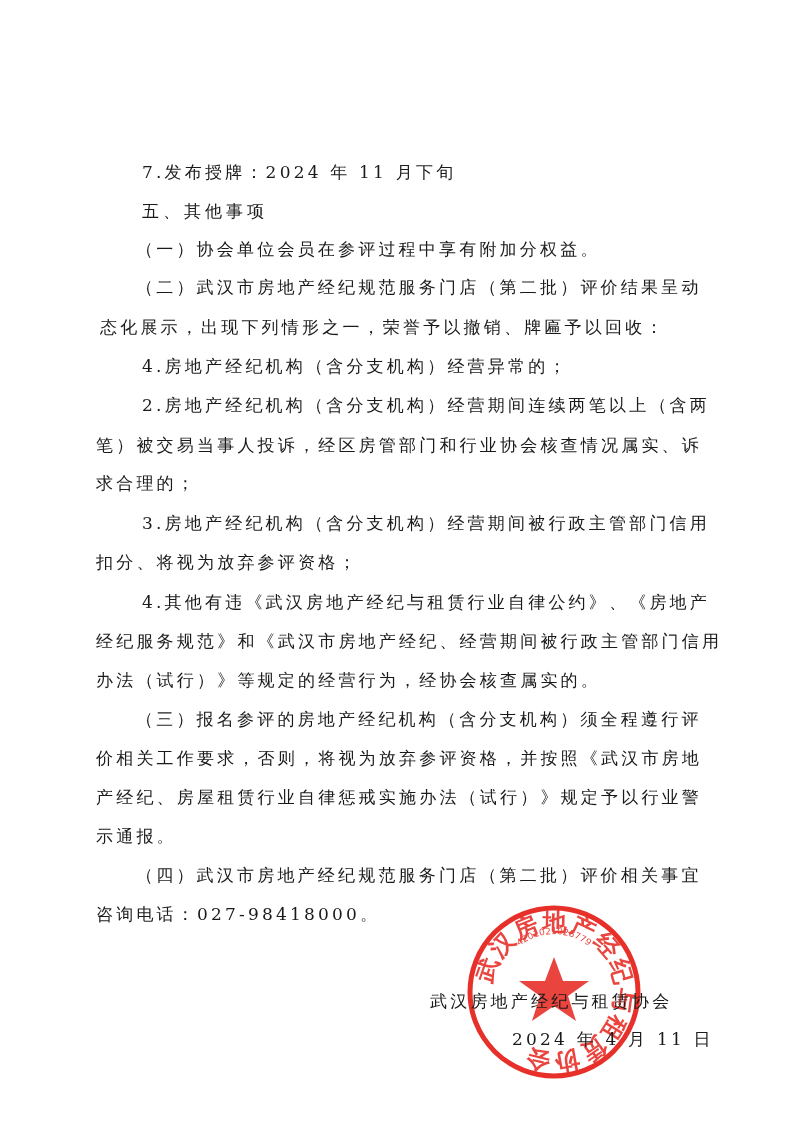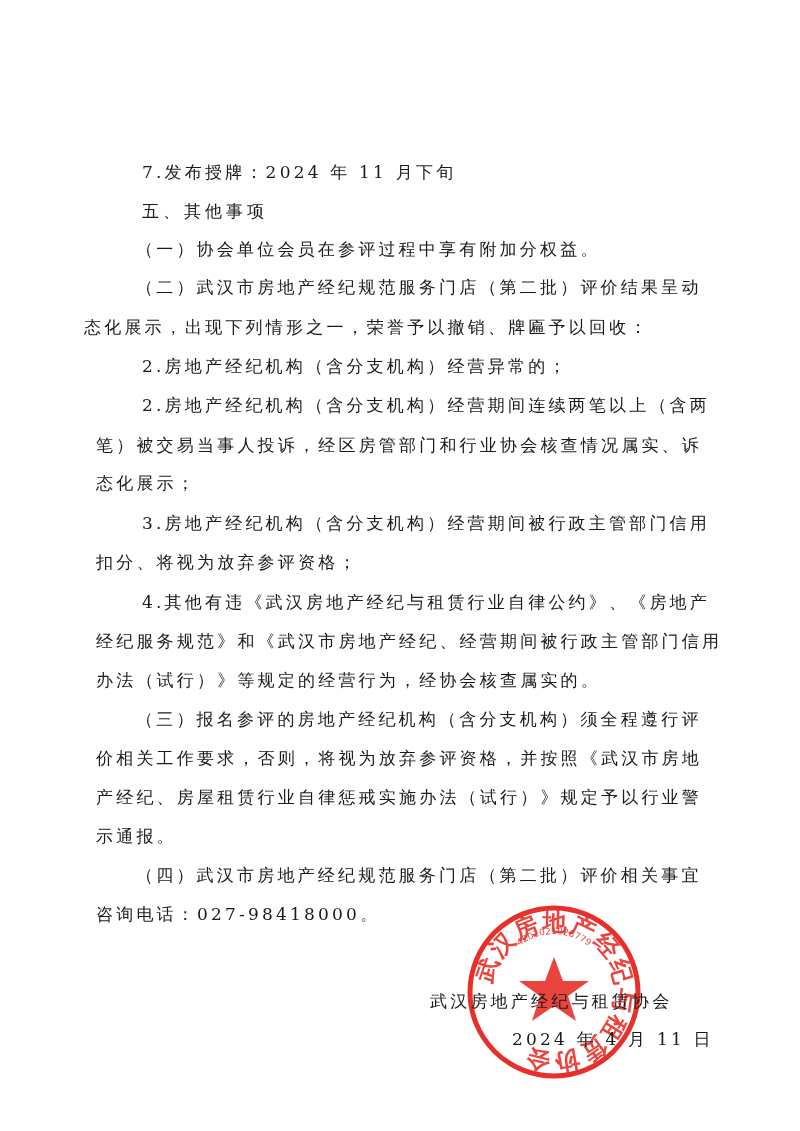--- a/index.html
+++ b/index.html
@@ -29,25 +29,25 @@
   </style>
 </head>
 <body>
 
 <div class="page">
   <div id="lines">
       <div class="line" style="left: 142px; top: 160px;">7.发布授牌：2024 年 11 月下旬</div>
       <div class="line heading" style="left: 142px; top: 199px;">五、其他事项</div>
       <div class="line" style="left: 136px; top: 237px;">（一）协会单位会员在参评过程中享有附加分权益。</div>
       <div class="line" style="left: 136px; top: 275px;">（二）武汉市房地产经纪规范服务门店（第二批）评价结果呈动</div>
-      <div class="line" style="left: 84px; top: 315px;">态化展示，出现下列情形之一，荣誉予以撤销、牌匾予以回收：</div>
-      <div class="line" style="left: 142px; top: 354px;">2.房地产经纪机构（含分支机构）经营异常的；</div>
+      <div class="line" style="left: 100px; top: 315px;">态化展示，出现下列情形之一，荣誉予以撤销、牌匾予以回收：</div>
+      <div class="line" style="left: 142px; top: 354px;">4.房地产经纪机构（含分支机构）经营异常的；</div>
       <div class="line" style="left: 142px; top: 393px;">2.房地产经纪机构（含分支机构）经营期间连续两笔以上（含两</div>
       <div class="line" style="left: 96px; top: 433px; text-align: center;">笔）被交易当事人投诉，经区房管部门和行业协会核查情况属实、诉</div>
-      <div class="line" style="left: 96px; top: 471px;">态化展示；</div>
+      <div class="line" style="left: 96px; top: 471px;">求合理的；</div>
       <div class="line" style="left: 142px; top: 511px;">3.房地产经纪机构（含分支机构）经营期间被行政主管部门信用</div>
       <div class="line" style="left: 96px; top: 550px;">扣分、将视为放弃参评资格；</div>
       <div class="line" style="left: 142px; top: 590px;">4.其他有违《武汉房地产经纪与租赁行业自律公约》、《房地产</div>
       <div class="line" style="left: 96px; top: 629px;">经纪服务规范》和《武汉市房地产经纪、经营期间被行政主管部门信用</div>
       <div class="line" style="left: 96px; top: 668px;">办法（试行）》等规定的经营行为，经协会核查属实的。</div>
       <div class="line" style="left: 136px; top: 707px;">（三）报名参评的房地产经纪机构（含分支机构）须全程遵行评</div>
       <div class="line" style="left: 96px; top: 746px;">价相关工作要求，否则，将视为放弃参评资格，并按照《武汉市房地</div>
       <div class="line" style="left: 96px; top: 785px;">产经纪、房屋租赁行业自律惩戒实施办法（试行）》规定予以行业警</div>
       <div class="line" style="left: 96px; top: 824px;">示通报。</div>
       <div class="line" style="left: 136px; top: 863px;">（四）武汉市房地产经纪规范服务门店（第二批）评价相关事宜</div>

